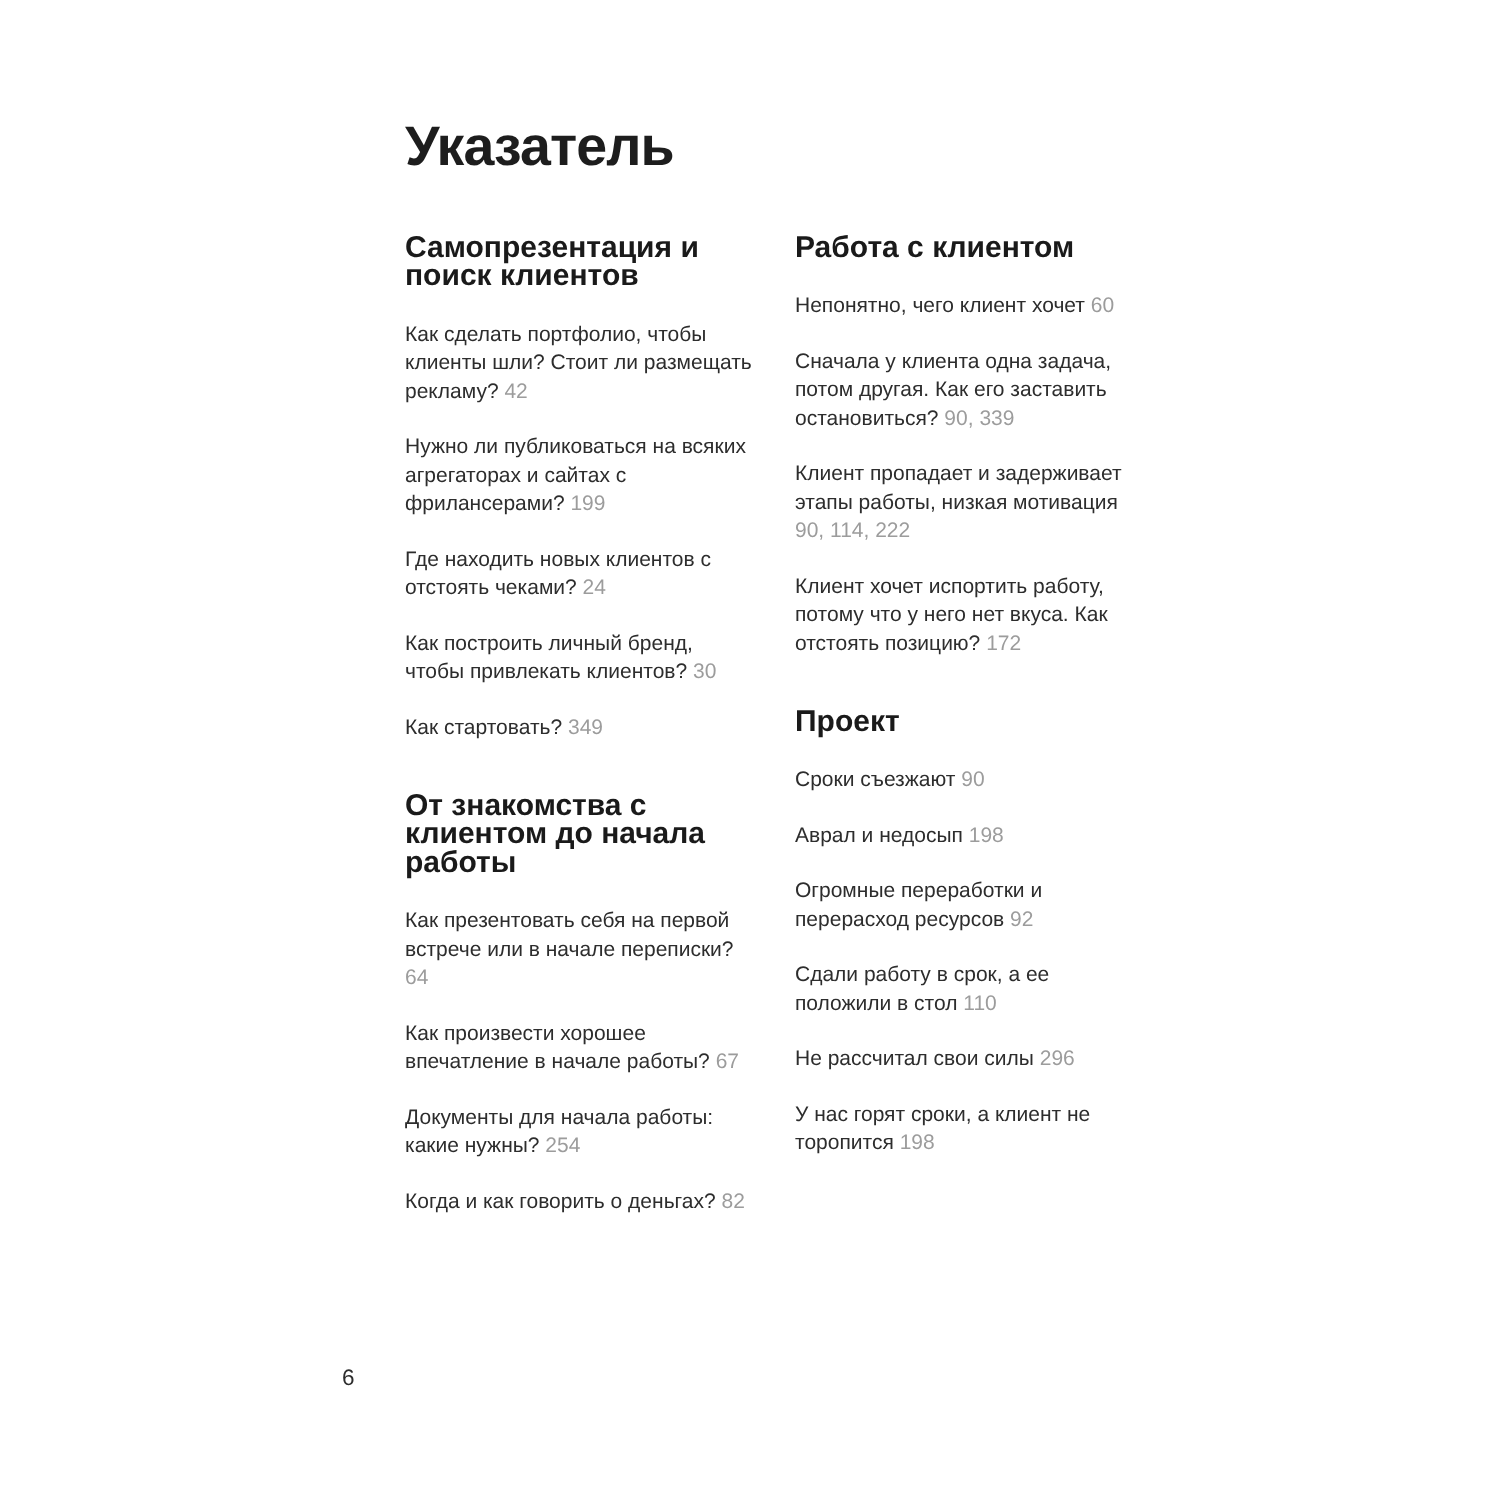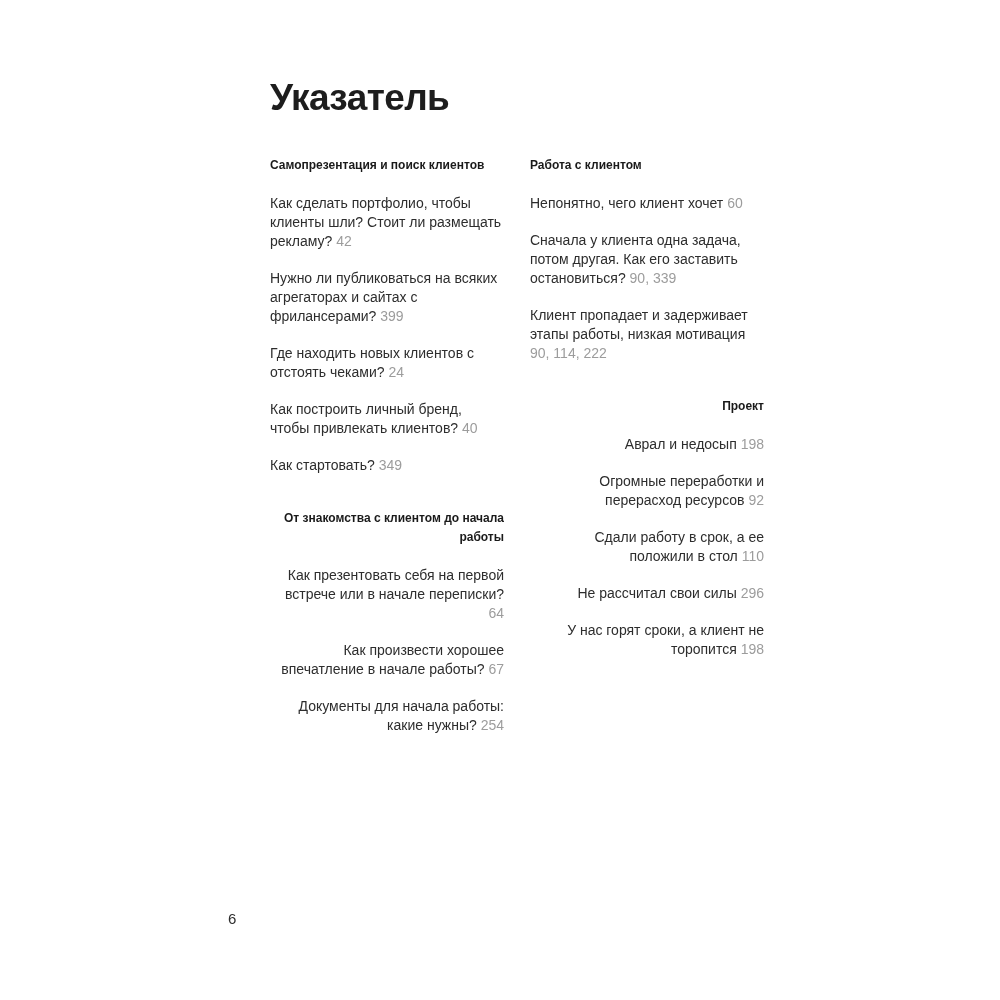--- a/index.html
+++ b/index.html
@@ -31,24 +31,24 @@
   .columns {
     display: flex;
     gap: 26px;
     margin-left: 270px;
     margin-top: 36px;
   }
   .column {
     width: 234px;
   }
   .section { margin: 0; }
-  .section + .section { margin-top: 34px; text-align: right; }
+  .section + .section { margin-top: 34px; }
   .section-heading {
     margin: 0 0 19px 0;
-    font-size: 12px;
+    font-size: 20px;
     line-height: 19px;
     font-weight: 700;
     color: #1a1a1a;
   }
   .entry {
     margin: 0 0 18px 0;
     font-size: 14px;
     line-height: 19px;
     color: #2d2d2d;
   }
@@ -71,46 +71,49 @@
 
   <h1 class="title">Указатель</h1>
 
   <div class="columns">
 
     <div class="column">
 
       <div class="section">
         <h2 class="section-heading">Самопрезентация и поиск клиентов</h2>
         <p class="entry"><span>Как сделать портфолио, чтобы клиенты шли? Стоит ли размещать рекламу?</span> <span class="pg">42</span></p>
-        <p class="entry"><span>Нужно ли публиковаться на всяких агрегаторах и сайтах с фрилансерами?</span> <span class="pg">399</span></p>
+        <p class="entry"><span>Нужно ли публиковаться на всяких агрегаторах и сайтах с фрилансерами?</span> <span class="pg">199</span></p>
         <p class="entry"><span>Где находить новых клиен­тов с отстоять чеками?</span> <span class="pg">24</span></p>
-        <p class="entry"><span>Как построить личный бренд, чтобы привлекать клиентов?</span> <span class="pg">40</span></p>
+        <p class="entry"><span>Как построить личный бренд, чтобы привлекать клиентов?</span> <span class="pg">30</span></p>
         <p class="entry"><span>Как стартовать?</span> <span class="pg">349</span></p>
       </div>
 
       <div class="section">
         <h2 class="section-heading">От знакомства с клиентом до начала работы</h2>
         <p class="entry"><span>Как презентовать себя на первой встрече или в начале переписки?</span> <span class="pg">64</span></p>
         <p class="entry"><span>Как произвести хорошее впечатление в начале работы?</span> <span class="pg">67</span></p>
         <p class="entry"><span>Документы для начала работы: какие нужны?</span> <span class="pg">254</span></p>
+        <p class="entry"><span>Когда и как говорить о деньгах?</span> <span class="pg">82</span></p>
       </div>
 
     </div>
 
     <div class="column">
 
       <div class="section">
         <h2 class="section-heading">Работа с клиентом</h2>
         <p class="entry"><span>Непонятно, чего клиент хочет</span> <span class="pg">60</span></p>
         <p class="entry"><span>Сначала у клиента одна задача, потом другая. Как его заставить остановиться?</span> <span class="pg">90, 339</span></p>
         <p class="entry"><span>Клиент пропадает и за­держивает этапы работы, низкая мотивация</span> <span class="pg">90, 114, 222</span></p>
+        <p class="entry"><span>Клиент хочет испортить работу, потому что у него нет вкуса. Как отстоять позицию?</span> <span class="pg">172</span></p>
       </div>
 
       <div class="section">
         <h2 class="section-heading">Проект</h2>
+        <p class="entry"><span>Сроки съезжают</span> <span class="pg">90</span></p>
         <p class="entry"><span>Аврал и недосып</span> <span class="pg">198</span></p>
         <p class="entry"><span>Огромные переработки и перерасход ресурсов</span> <span class="pg">92</span></p>
         <p class="entry"><span>Сдали работу в срок, а ее положили в стол</span> <span class="pg">110</span></p>
         <p class="entry"><span>Не рассчитал свои силы</span> <span class="pg">296</span></p>
         <p class="entry"><span>У нас горят сроки, а клиент не торопится</span> <span class="pg">198</span></p>
       </div>
 
     </div>
 
   </div>

